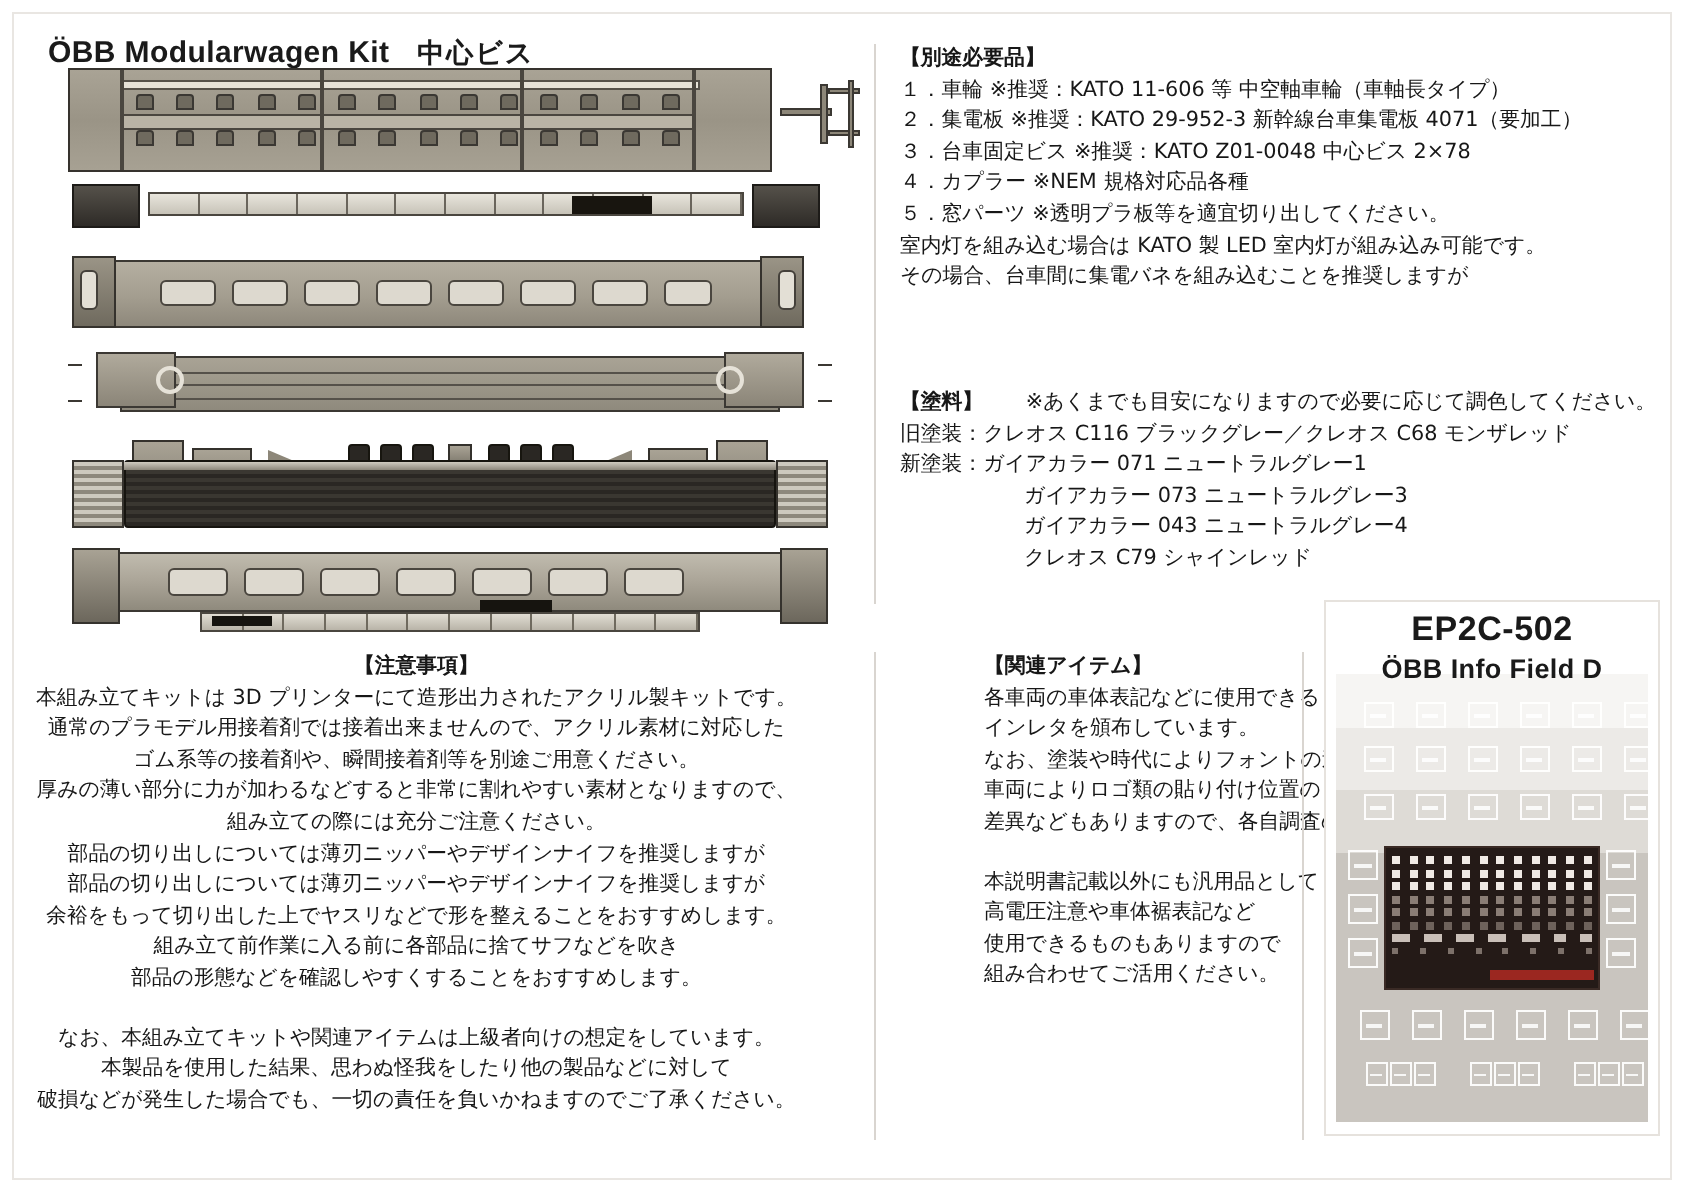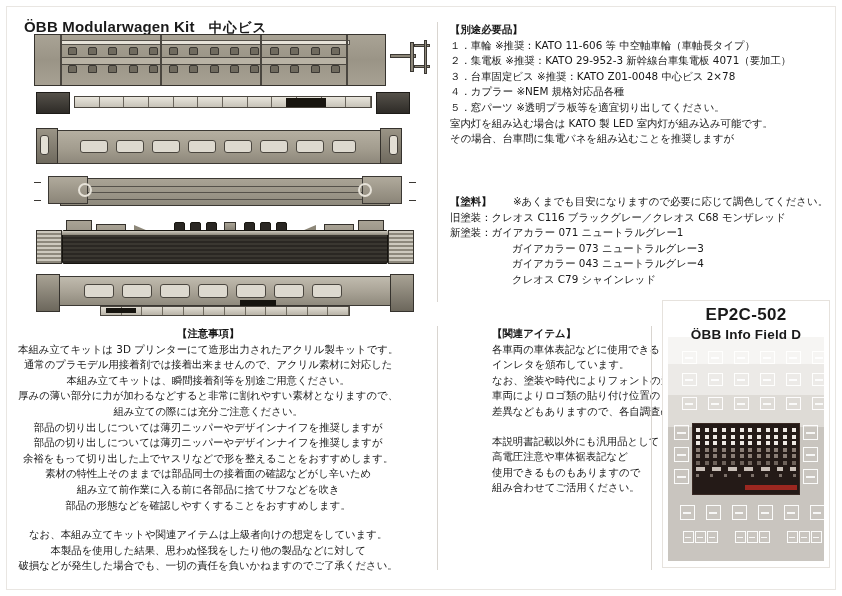--- a/index.html
+++ b/index.html
@@ -512,27 +512,26 @@
     </span>
     <span class="row indent2">ガイアカラー 073 ニュートラルグレー3</span>
     <span class="row indent2">ガイアカラー 043 ニュートラルグレー4</span>
     <span class="row indent2">クレオス C79 シャインレッド</span>
   </div>
 
   <div class="jblock" id="caution-block">
     <span class="row hd">【注意事項】</span>
     <span class="row">本組み立てキットは 3D プリンターにて造形出力されたアクリル製キットです。</span>
     <span class="row">通常のプラモデル用接着剤では接着出来ませんので、アクリル素材に対応した</span>
-    <span class="row">本組み立てキットは、瞬間接着剤等を別途ご用意ください。</span>
+    <span class="row">ゴム系等の接着剤や、瞬間接着剤等を別途ご用意ください。</span>
     <span class="row">厚みの薄い部分に力が加わるなどすると非常に割れやすい素材となりますので、</span>
     <span class="row">組み立ての際には充分ご注意ください。</span>
     <span class="row">部品の切り出しについては薄刃ニッパーやデザインナイフを推奨しますが</span>
     <span class="row">部品の切り出しについては薄刃ニッパーやデザインナイフを推奨しますが</span>
     <span class="row">余裕をもって切り出した上でヤスリなどで形を整えることをおすすめします。</span>
-    <span class="row">素材の特性上そのままでは部品同士の接着面の確認などがし辛いため</span>
     <span class="row">組み立て前作業に入る前に各部品に捨てサフなどを吹き</span>
     <span class="row">部品の形態などを確認しやすくすることをおすすめします。</span>
     <span class="gap"></span>
     <span class="row">なお、本組み立てキットや関連アイテムは上級者向けの想定をしています。</span>
     <span class="row">本製品を使用した結果、思わぬ怪我をしたり他の製品などに対して</span>
     <span class="row">破損などが発生した場合でも、一切の責任を負いかねますのでご了承ください。</span>
   </div>
 
   <div class="jblock" id="related-block">
     <span class="row hd">【関連アイテム】</span>

